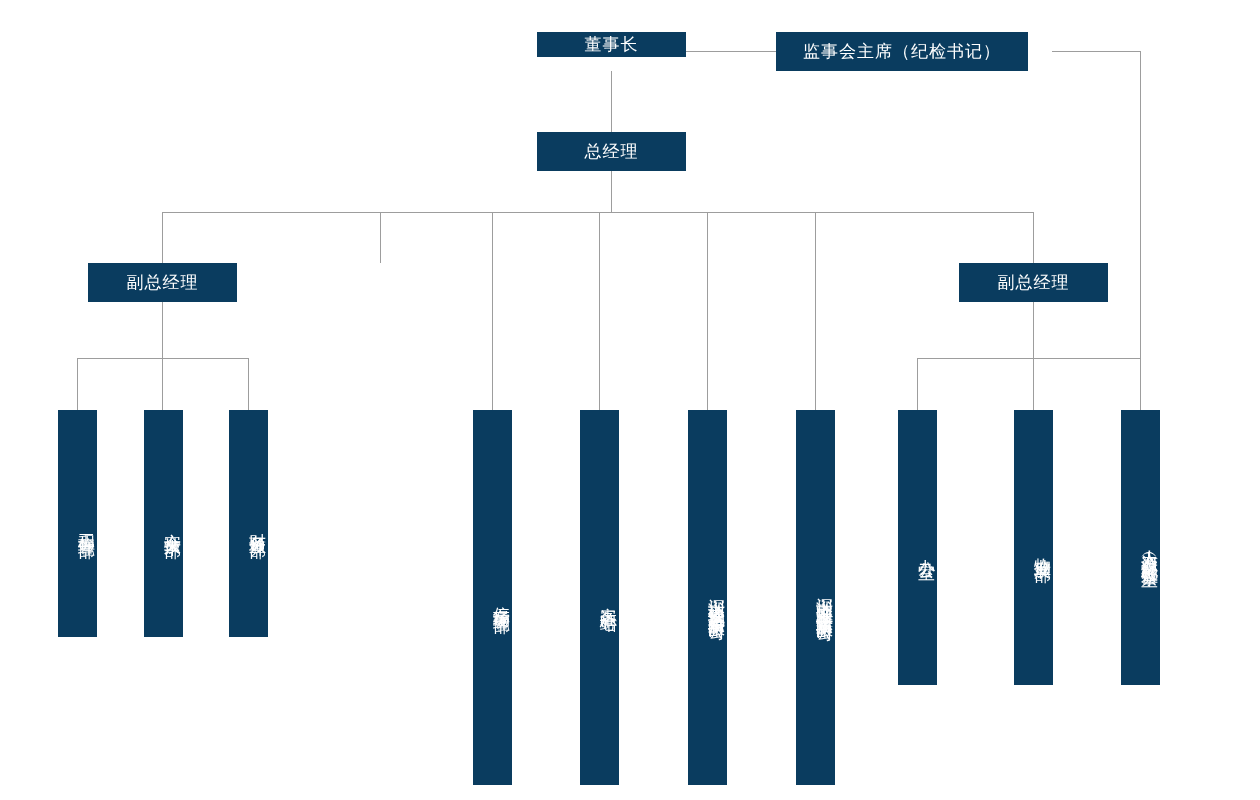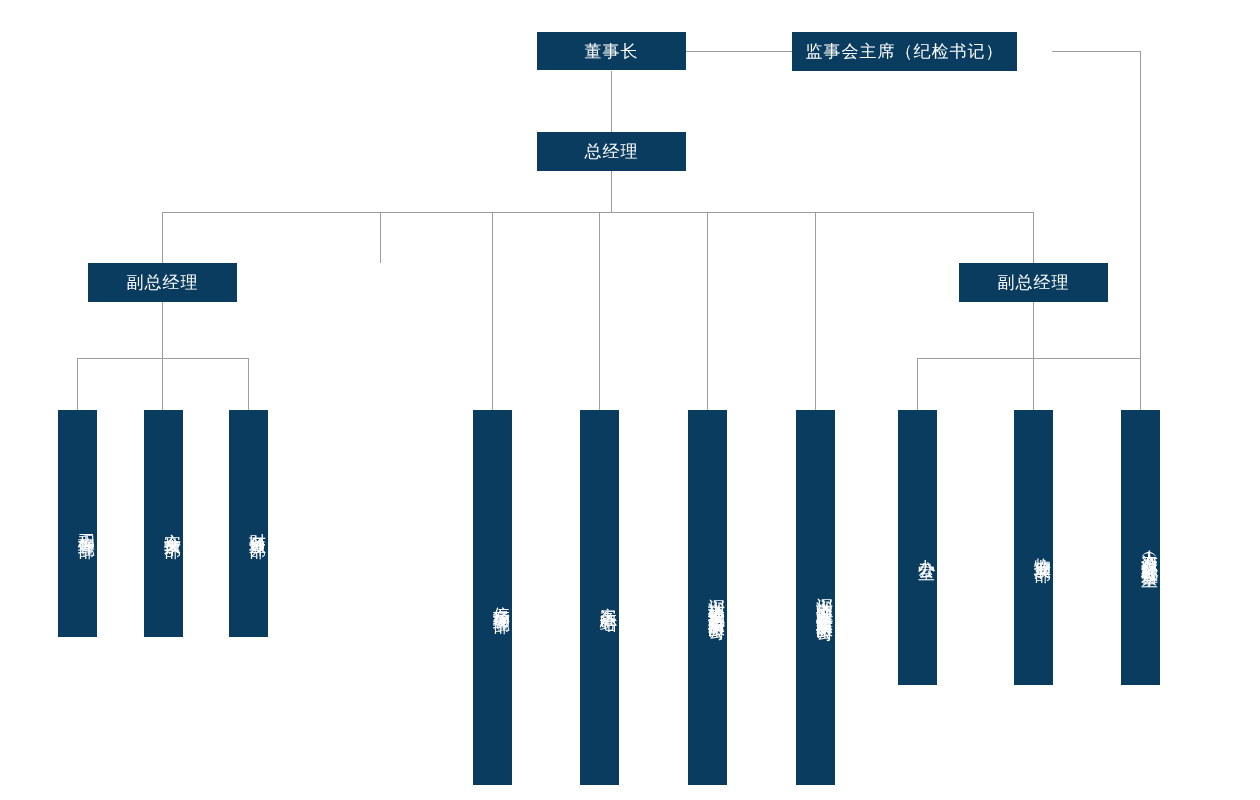--- a/index.html
+++ b/index.html
@@ -88,25 +88,25 @@
 
   <div class="conn v" style="left:1033px; top:302px; height:57px;"></div>
   <div class="conn h" style="left:917px; top:358px; width:224px;"></div>
   <div class="conn v" style="left:917px; top:358px; height:52px;"></div>
   <div class="conn v" style="left:1033px; top:358px; height:52px;"></div>
   <div class="conn v" style="left:1140px; top:358px; height:52px;"></div>
 
   <div class="conn h" style="left:1052px; top:51px; width:89px;"></div>
   <div class="conn v" style="left:1140px; top:51px; height:308px;"></div>
 
-  <div class="node horizontal" style="left:537px; top:32px; width:149px; height:38px;">
+  <div class="node horizontal" style="left:537px; top:32px; width:149px; height:25px;">
     <span>董事长</span>
   </div>
 
-  <div class="node horizontal" style="left:792px; top:32px; width:225px; height:39px;text-align:right;">
+  <div class="node horizontal" style="left:776px; top:32px; width:252px; height:39px;text-align:right;">
     <span>监事会主席（纪检书记）</span>
   </div>
 
   <div class="node horizontal" style="left:537px; top:132px; width:149px; height:39px;">
     <span>总经理</span>
   </div>
 
   <div class="node horizontal" style="left:88px; top:263px; width:149px; height:39px;">
     <span>副总经理</span>
   </div>

